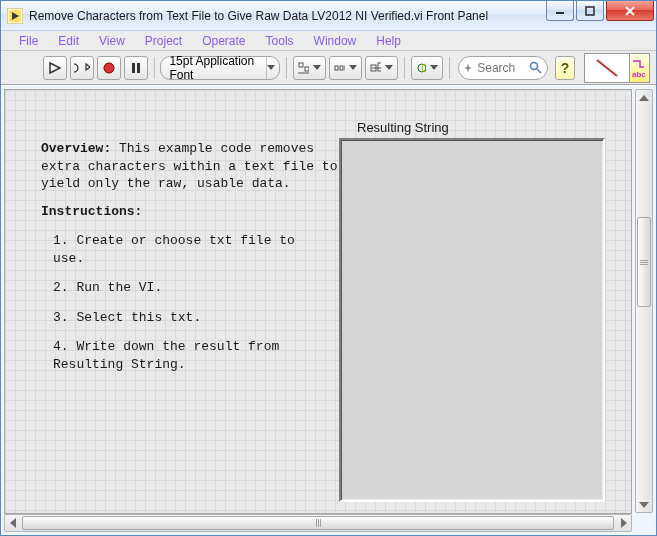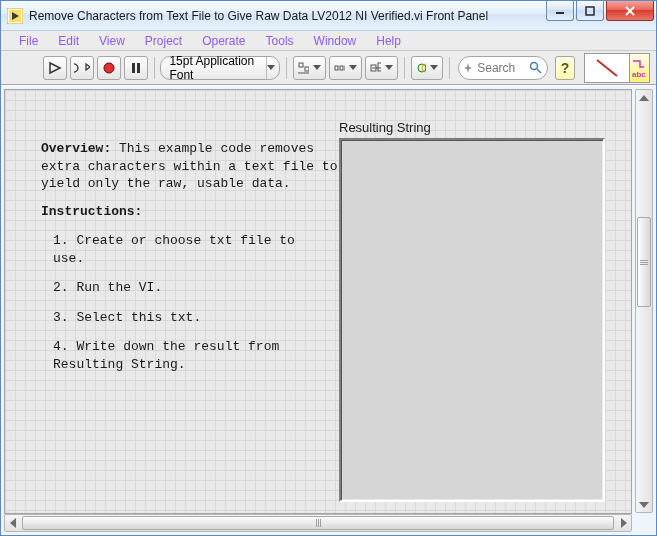--- a/index.html
+++ b/index.html
@@ -125,21 +125,21 @@
 
   .info-block {
     position:absolute; left:36px; top:50px; width:300px;
     font-size:13px; color:#1a1a1a; line-height:1.35;
   }
   .info-block b { font-weight:bold; }
   .info-block p { margin-bottom:10px;font-family:Liberation Mono, monospace; }
   .info-block .instr-line { margin:12px; }
 
   .result-label {
-    position:absolute; left:334px; top:30px; font-size:13px; color:#1a1a1a;
+    position:absolute; left:352px; top:30px; font-size:13px; color:#1a1a1a;
   }
   .result-box {
     position:absolute; left:334px; top:48px; width:266px; height:364px;
     background:#d6d6d6;
     border-top:2px solid #7d7d7d; border-left:2px solid #7d7d7d;
     border-right:2px solid #ffffff; border-bottom:2px solid #ffffff;
     box-shadow: inset 1px 1px 0 #555, inset -1px -1px 0 #eaeaea;
   }
 
   

